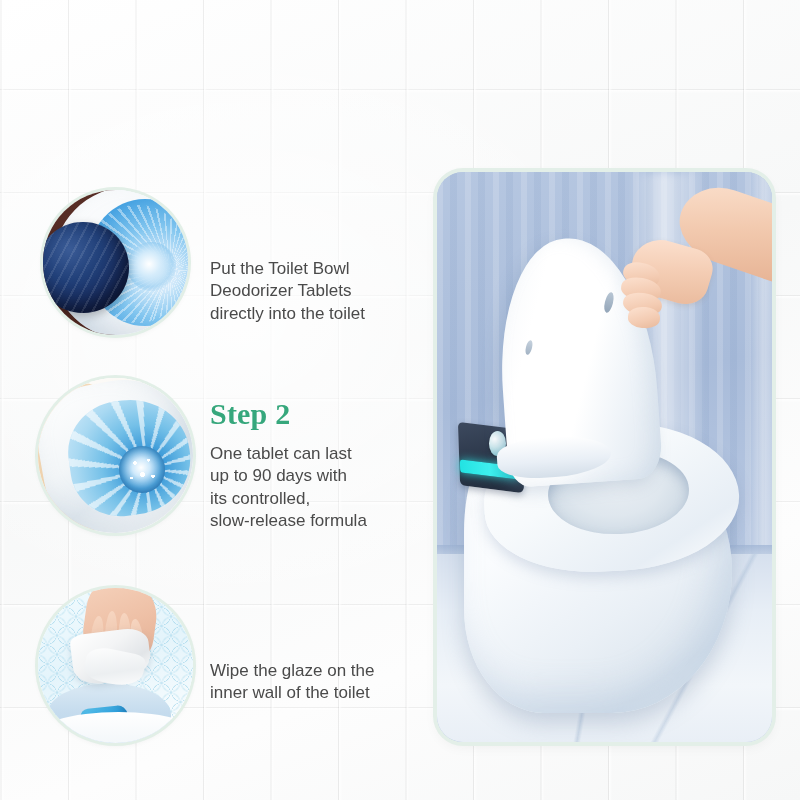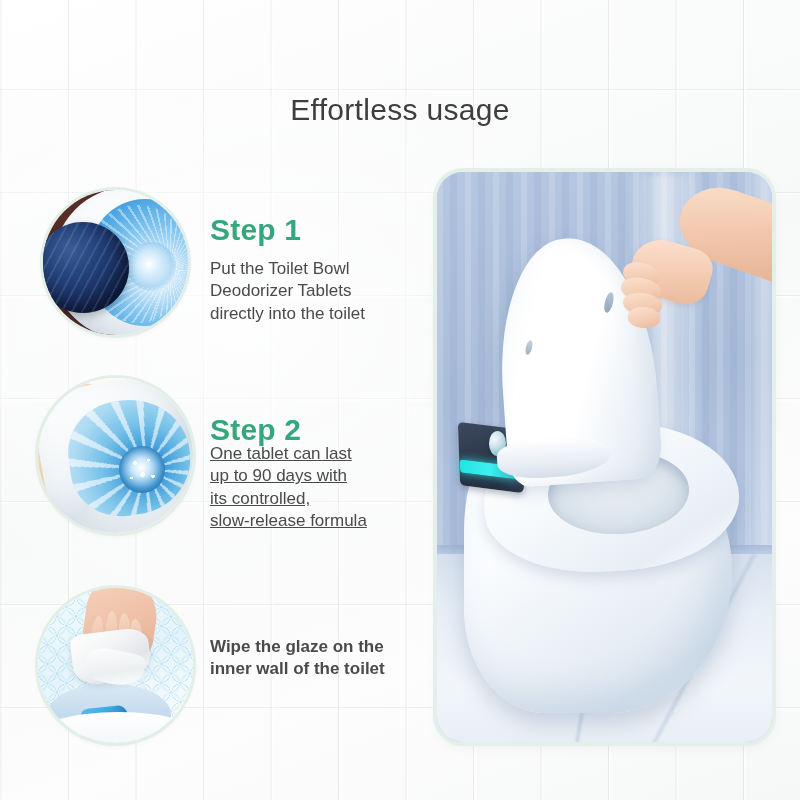--- a/index.html
+++ b/index.html
@@ -415,51 +415,49 @@
   }
 </style>
 </head>
 <body>
 
 <div id="poster">
 
   <div class="tile-bg"></div>
   <div class="tile-sheen"></div>
 
-  <div class="subtitle">Effortless usage</div>
 
   <div class="circle" style="left:43px; top:190px; width:145px; height:145px;">
     <div class="circle-inner">
       <div class="c1-bg"></div>
       <div class="c1-brown"></div>
       <div class="c1-rim"></div>
       <div class="c1-water"></div>
       <div class="c1-streaks"></div>
       <div class="c1-splash"></div>
       <div class="c1-tablet"></div>
     </div>
   </div>
-  <div class="step-head" style="left:210px; top:213px;">Step 1</div>
   <div class="step-body" style="left:210px; top:258px; width:240px;">Put the Toilet Bowl
 Deodorizer Tablets
 directly into the toilet</div>
 
   <div class="circle" style="left:38px; top:378px; width:155px; height:155px;">
     <div class="circle-inner">
       <div class="c2-bg"></div>
       <div class="c2-tan"></div>
       <div class="c2-porc"></div>
       <div class="c2-bowl"></div>
       <div class="c2-swirl"></div>
       <div class="c2-eye"></div>
       <div class="c2-bubbles"></div>
     </div>
   </div>
-  <div class="step-head" style="left:210px; top:413px;">Step 2</div>
-  <div class="step-body" style="left:210px; top:443px; width:244px;text-decoration:underline;"> One tablet can last
+  <div class="step-head" style="left:210px; top:397px;font-family:Liberation Serif, serif;">Step 2</div>
+  <div class="step-body" style="left:210px; top:443px; width:244px;"> One tablet can last
 up to 90 days with
 its controlled,
 slow-release formula</div>
 
   <div class="circle" style="left:38px; top:588px; width:155px; height:155px;">
     <div class="circle-inner">
       <div class="c3-bg"></div>
       <div class="c3-hex"></div>
       <div class="c3-hex2"></div>
       <div class="c3-water"></div>
@@ -467,21 +465,21 @@
       <div class="c3-rimfront"></div>
       <div class="c3-hand"></div>
       <div class="c3-finger" style="left:34%; top:18%; width:8%; height:26%; transform:rotate(6deg);"></div>
       <div class="c3-finger" style="left:43%; top:15%; width:8%; height:30%; transform:rotate(3deg);"></div>
       <div class="c3-finger" style="left:52%; top:16%; width:8%; height:29%; transform:rotate(-2deg);"></div>
       <div class="c3-finger" style="left:60%; top:20%; width:7.5%; height:24%; transform:rotate(-7deg);"></div>
       <div class="c3-cloth"></div>
       <div class="c3-cloth2"></div>
     </div>
   </div>
-  <div class="step-body" style="left:210px; top:636px; width:240px;font-weight:bold;">Wipe the glaze on the
+  <div class="step-body" style="left:210px; top:660px; width:240px;">Wipe the glaze on the
 inner wall of the toilet</div>
 
   <div class="panel" style="left:437px; top:172px; width:335px; height:570px;">
     <div class="p-wall"></div>
     <div class="p-wall-glow"></div>
     <div class="p-tileline"></div>
     <div class="p-baseboard"></div>
     <div class="p-floor"></div>
     <div class="p-floor-lines"></div>
 

